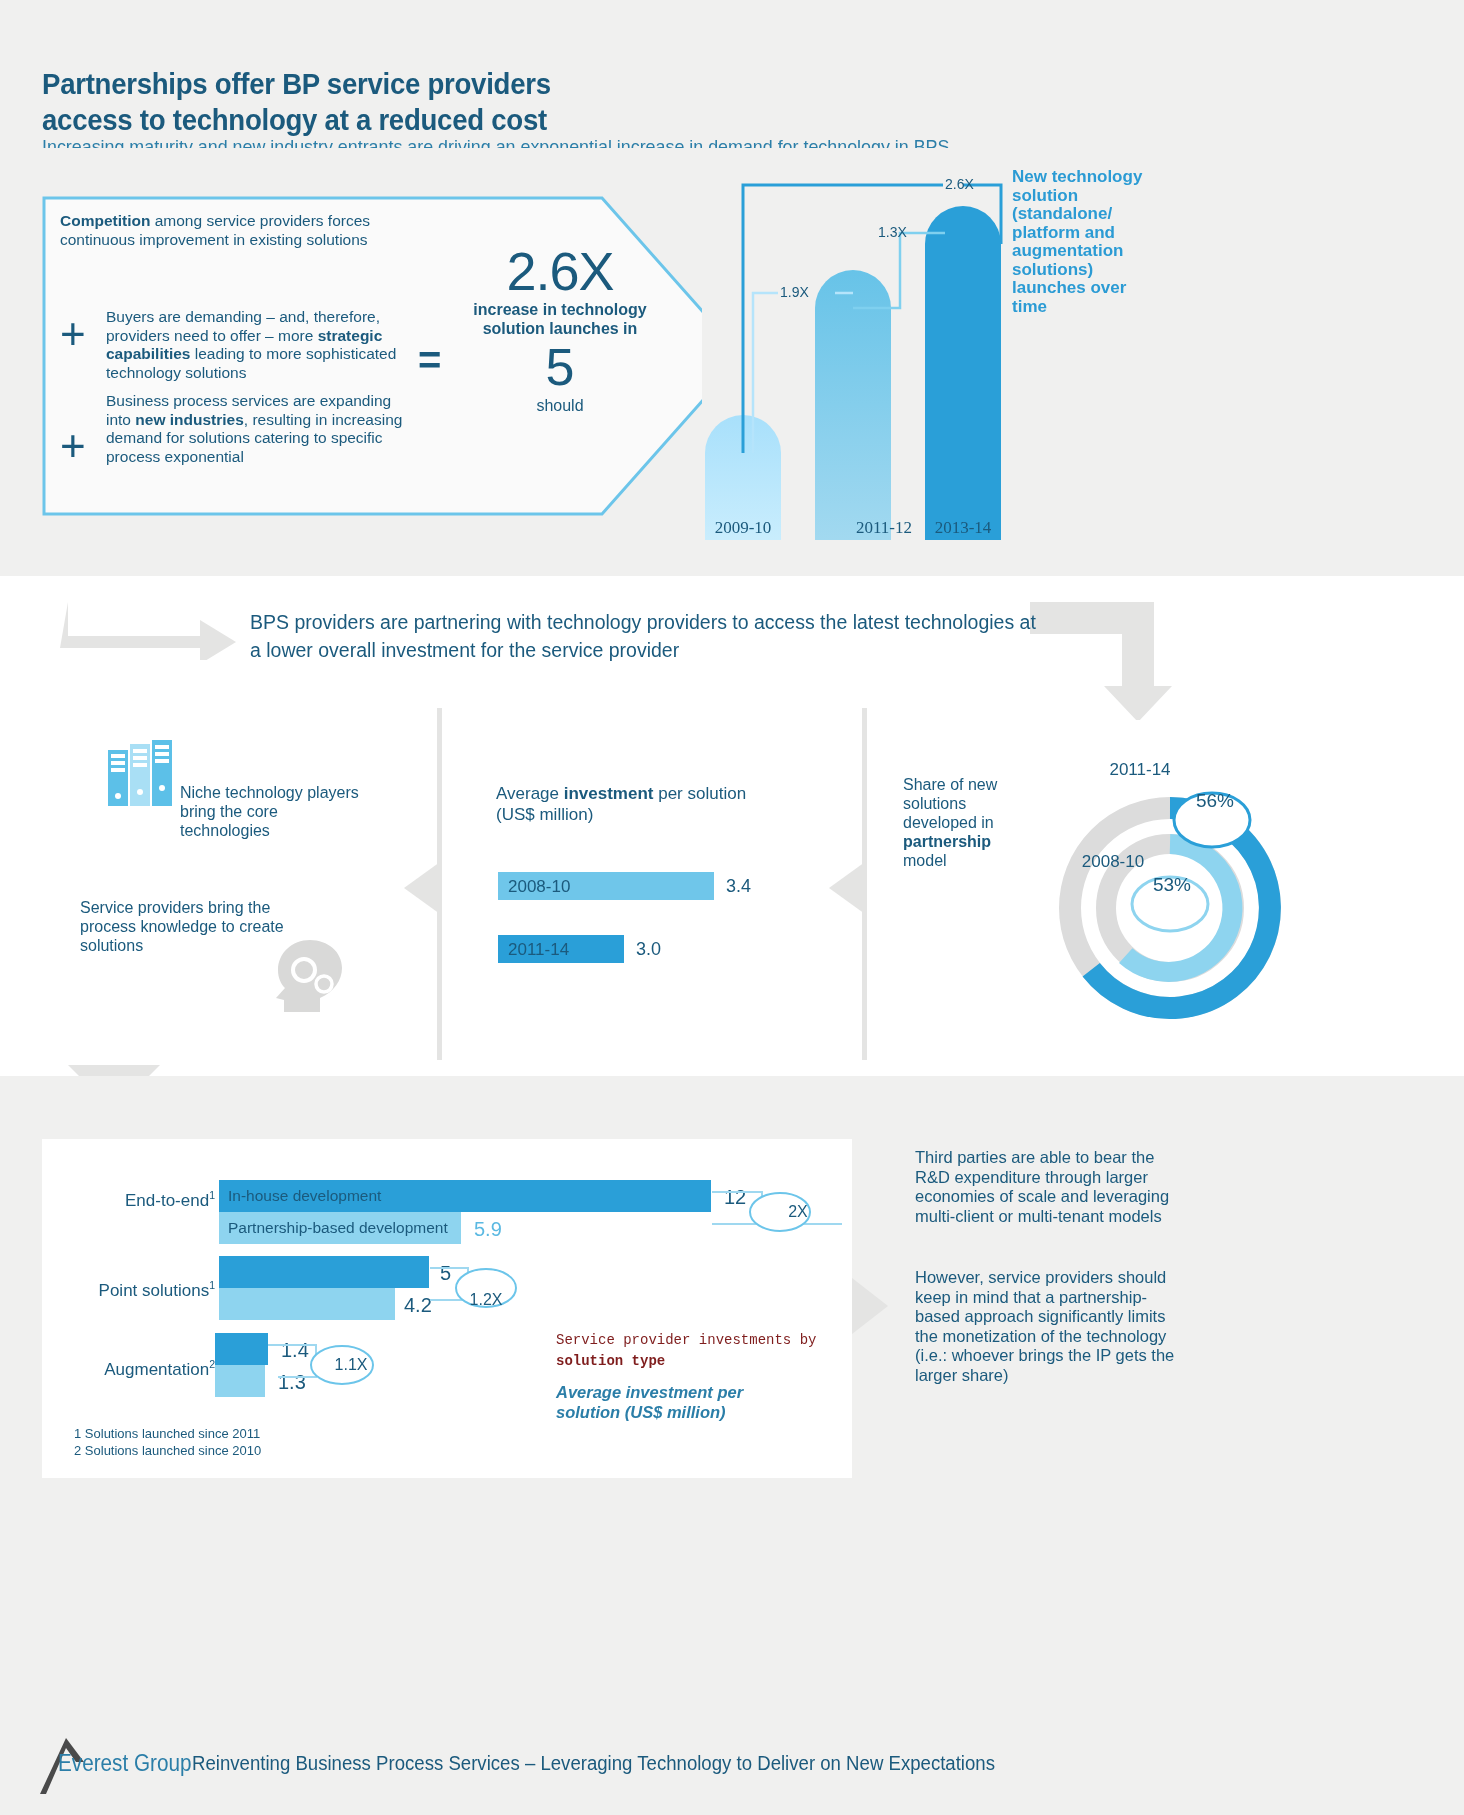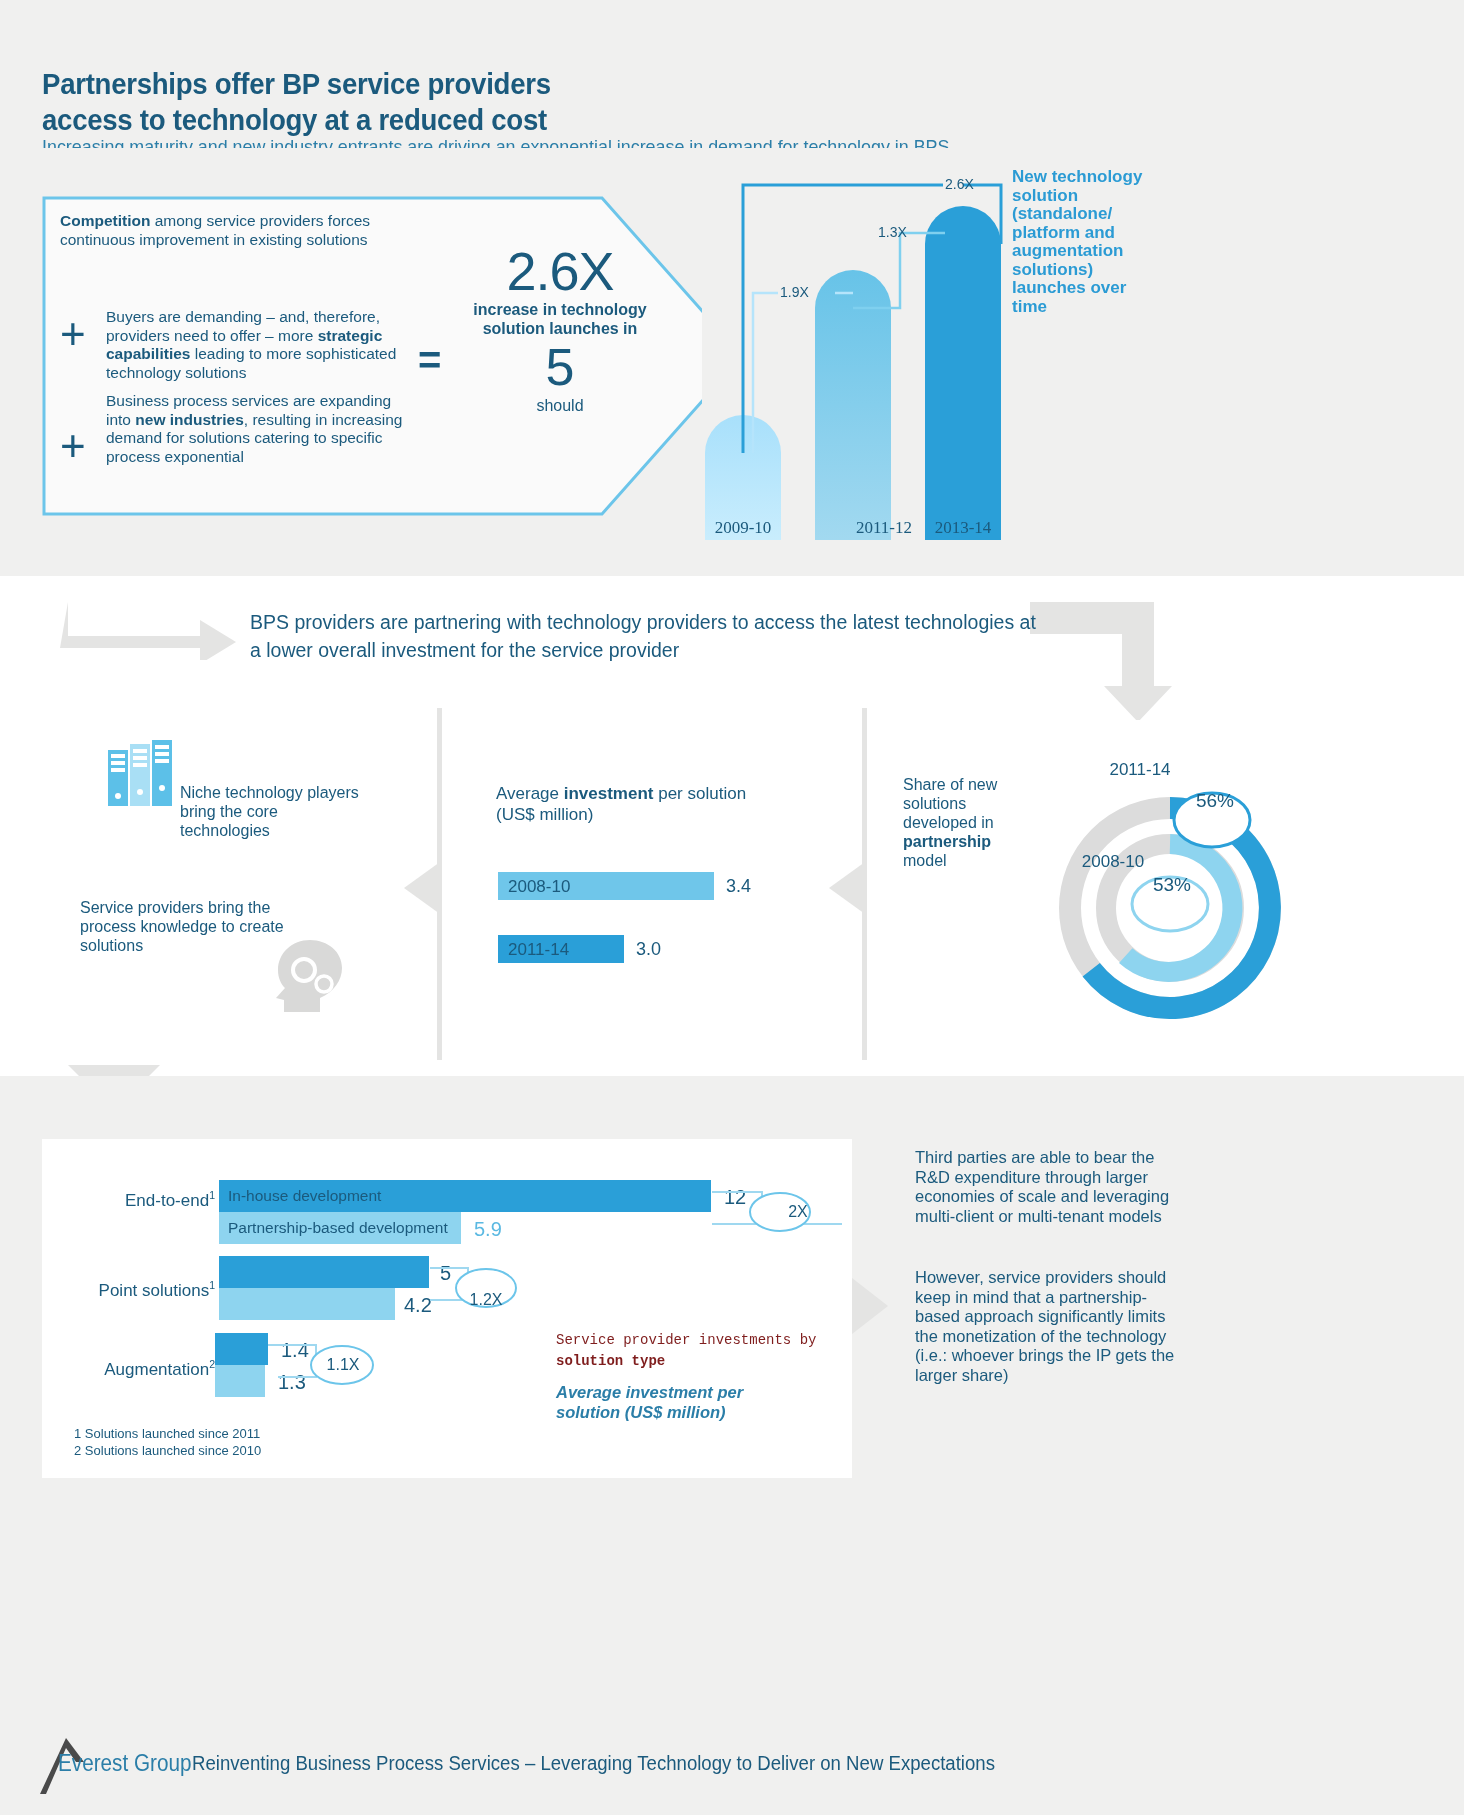--- a/index.html
+++ b/index.html
@@ -304,21 +304,21 @@
 </div>
 <div class="hbar" style="left:215px;top:1333px;width:53px;background:#2a9fd8;"></div>
 <div class="hval" style="left:281px;top:1339px;color:#1b5a7d;">1.4</div>
 <div class="hbar" style="left:215px;top:1365px;width:50px;background:#8ed4ef;"></div>
 <div class="hval" style="left:278px;top:1371px;color:#1b5a7d;">1.3</div>
 <svg class="abs" style="left:268px;top:1339px;" width="130" height="58">
   <path d="M0,6 L48,6 L48,26" fill="none" stroke="#9fd8f0" stroke-width="2"></path>
   <path d="M10,38 L48,38 L48,26" fill="none" stroke="#9fd8f0" stroke-width="2"></path>
   <ellipse cx="74" cy="26" rx="31" ry="19" fill="#fff" stroke="#6cc5ea" stroke-width="2"></ellipse>
 </svg>
-<div class="multi" style="left:312px;top:1356px;width:62px;text-align:center;">1.1X</div>
+<div class="multi" style="left:312px;top:1356px;width:62px;text-align:center;padding-left:8px;">1.1X</div>
 
 <div class="abs" id="svcinv">
   <span>Service provider investments by </span><span style="font-weight:bold">solution type</span>
 </div>
 <div class="abs" id="avginv2">Average investment per solution (US$ million)</div>
 
 <div class="abs" id="fnotes">
   <div>1  Solutions launched since 2011</div>
   <div>2  Solutions launched since 2010</div>
 </div>

